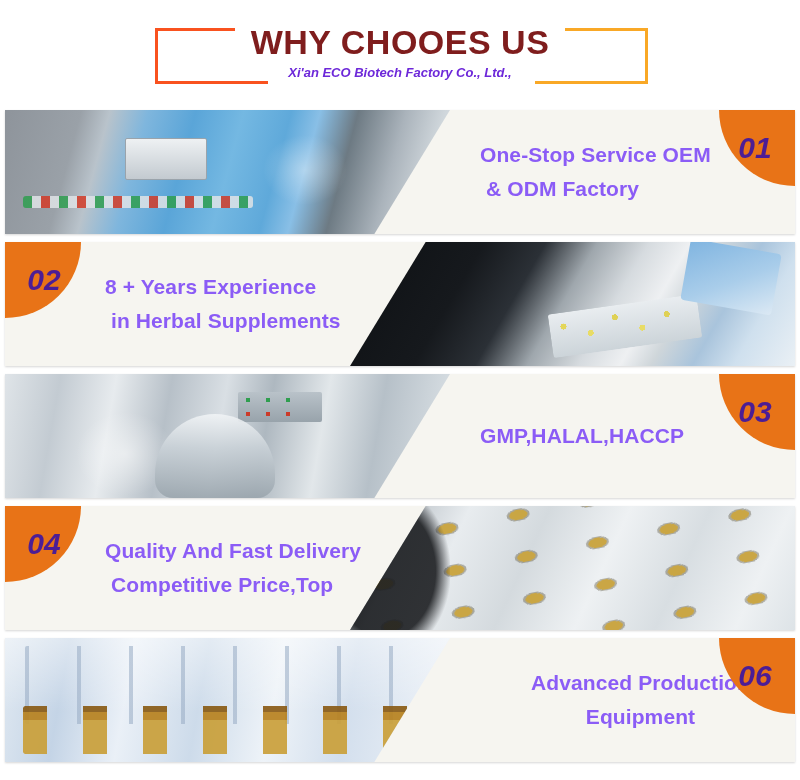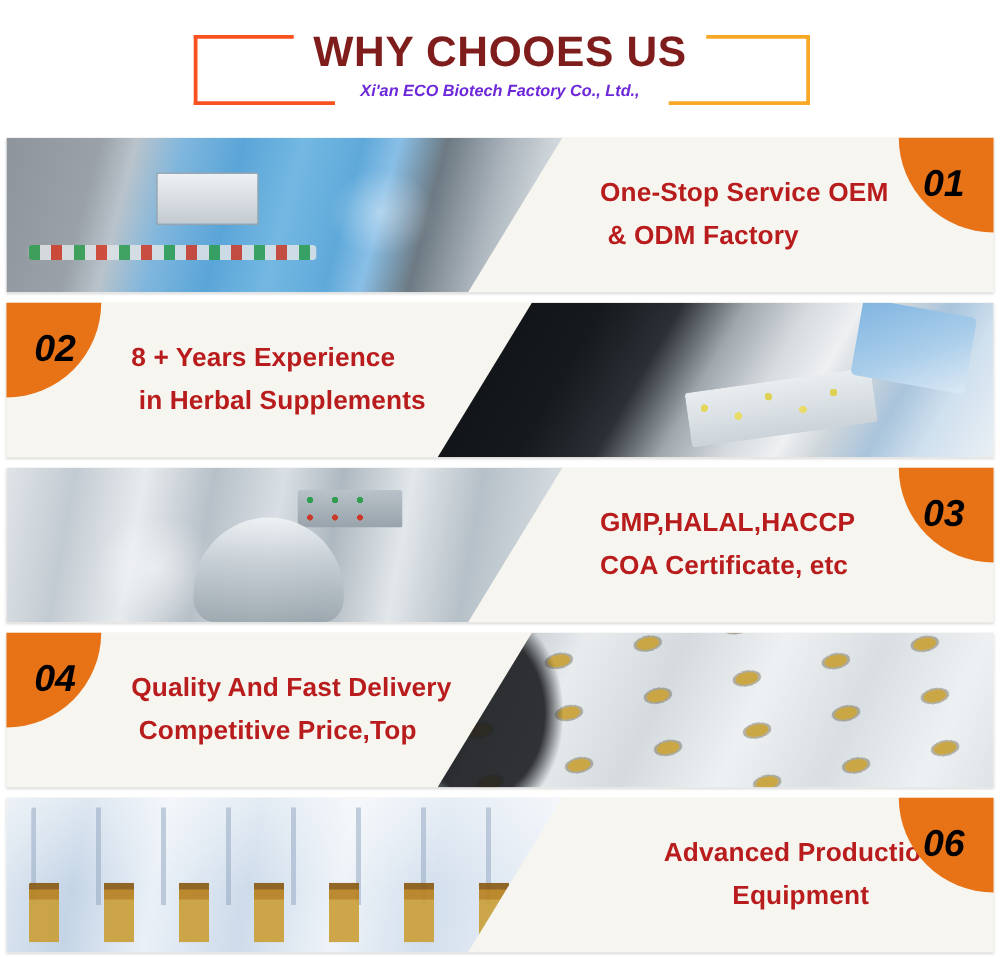--- a/index.html
+++ b/index.html
@@ -125,35 +125,35 @@
     display: flex;
     flex-direction: column;
     justify-content: center;
   }
   .text-right { right: 0; width: 355px; padding-left: 40px; box-sizing: border-box; }
   .text-left  { left: 0;  width: 400px; padding-left: 100px; box-sizing: border-box; }
   .text-center-r { right: 0; width: 355px; padding-left: 46px; box-sizing: border-box; text-align: center; }
   .line {
     font-size: 21px;
     font-weight: bold;
-    color: #b91c1c;
+    color: #8b5cf6;
     line-height: 34px;
     letter-spacing: 0.1px;
     white-space: nowrap;
   }
   .indent { padding-left: 6px; }
 
   
   .badge {
     position: absolute;
     top: 0;
     width: 76px;
     height: 76px;
     background: #E87317;
-    color: #000000;
+    color: #4c1d95;
     font-size: 30px;
     font-style: italic;
     font-weight: bold;
     display: flex;
     align-items: center;
     justify-content: center;
     z-index: 5;
   }
   .badge-right {
     right: 0;
@@ -356,21 +356,20 @@
     </div>
   </div>
 
   <div class="row">
     <div class="row-inner">
       <div class="photo photo-left">
         <div class="photo-art art-steel"></div>
       </div>
       <div class="text-block text-right">
         <div class="line">GMP,HALAL,HACCP</div>
-        <div class="line">COA Certificate, etc</div>
       </div>
       <div class="badge badge-right">03</div>
     </div>
   </div>
 
   <div class="row">
     <div class="row-inner">
       <div class="photo photo-right">
         <div class="photo-art art-capsules"></div>
       </div>

